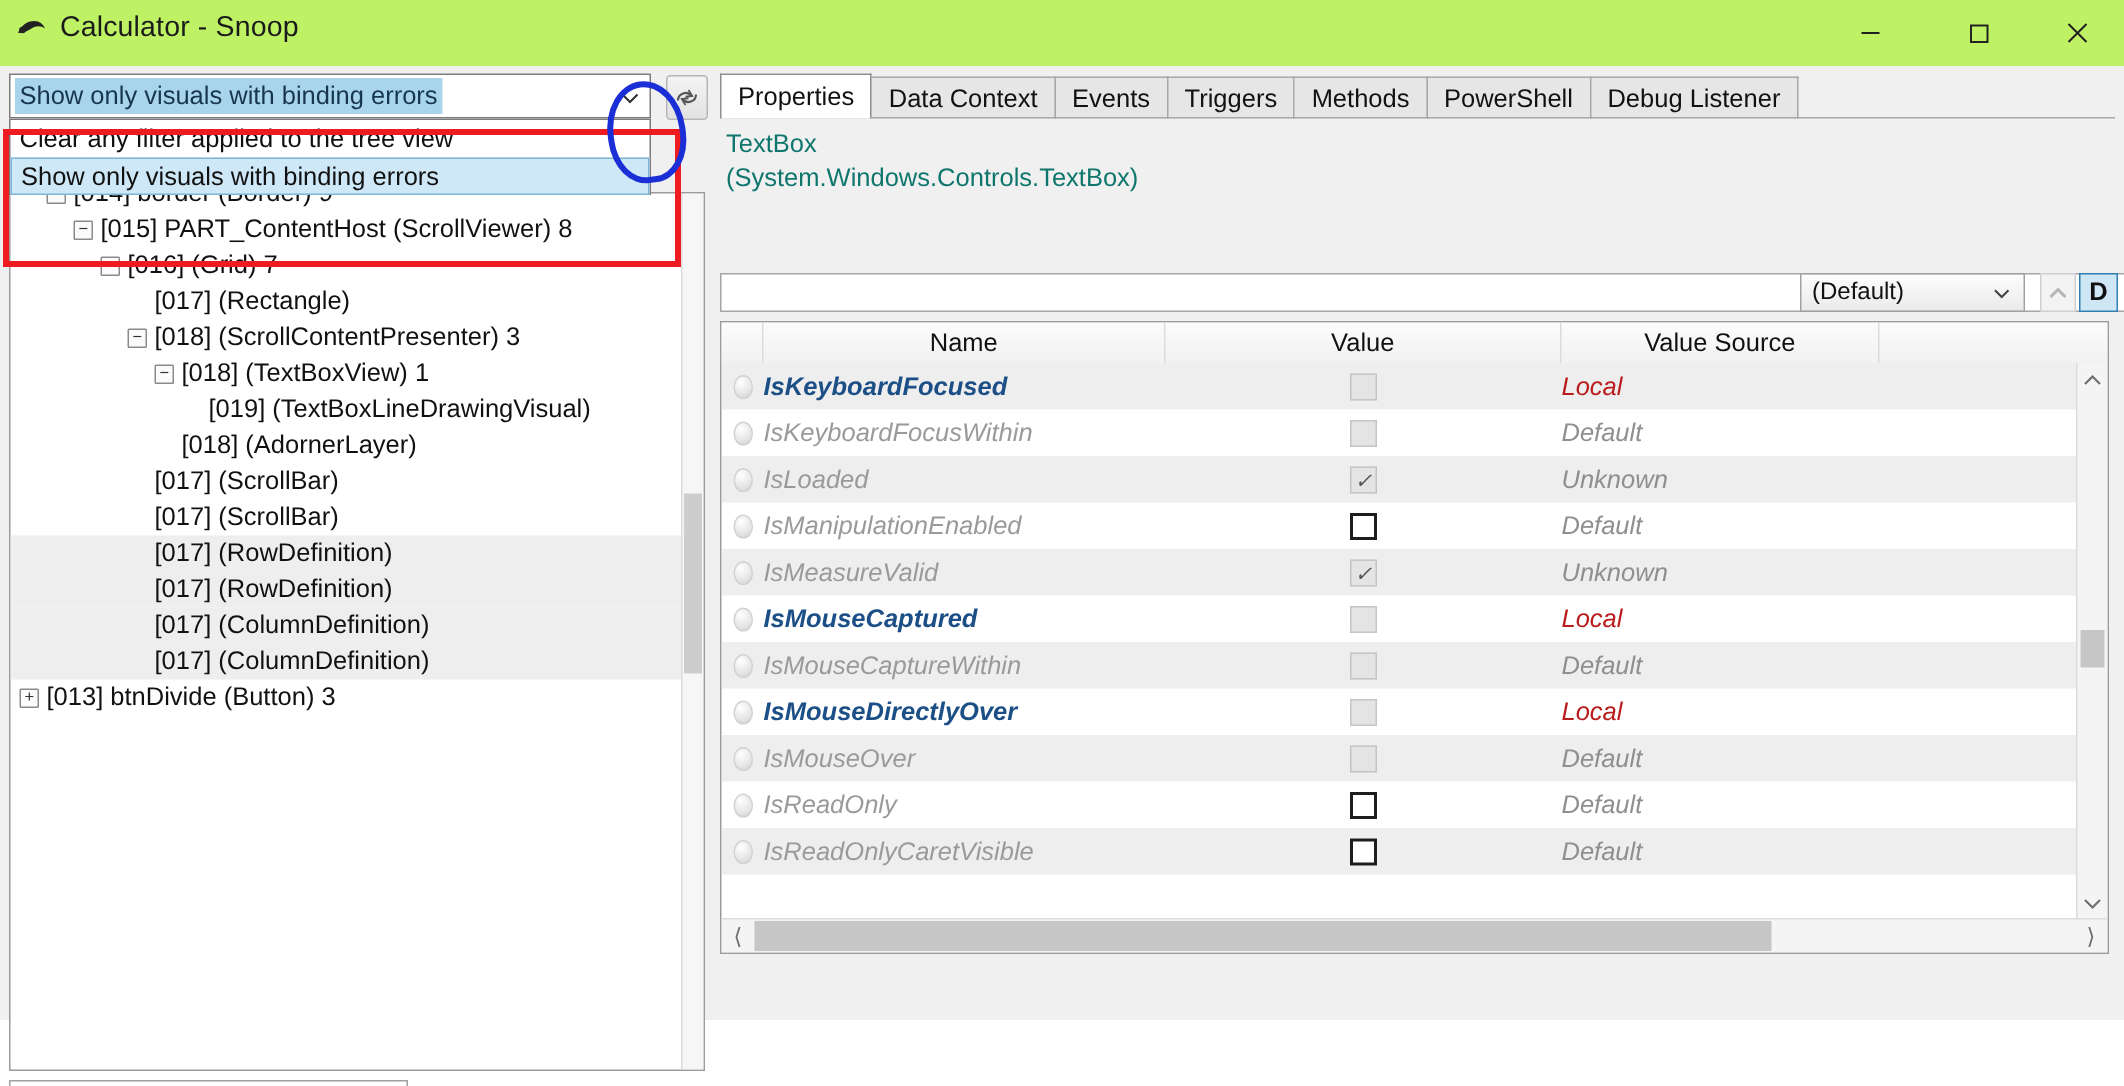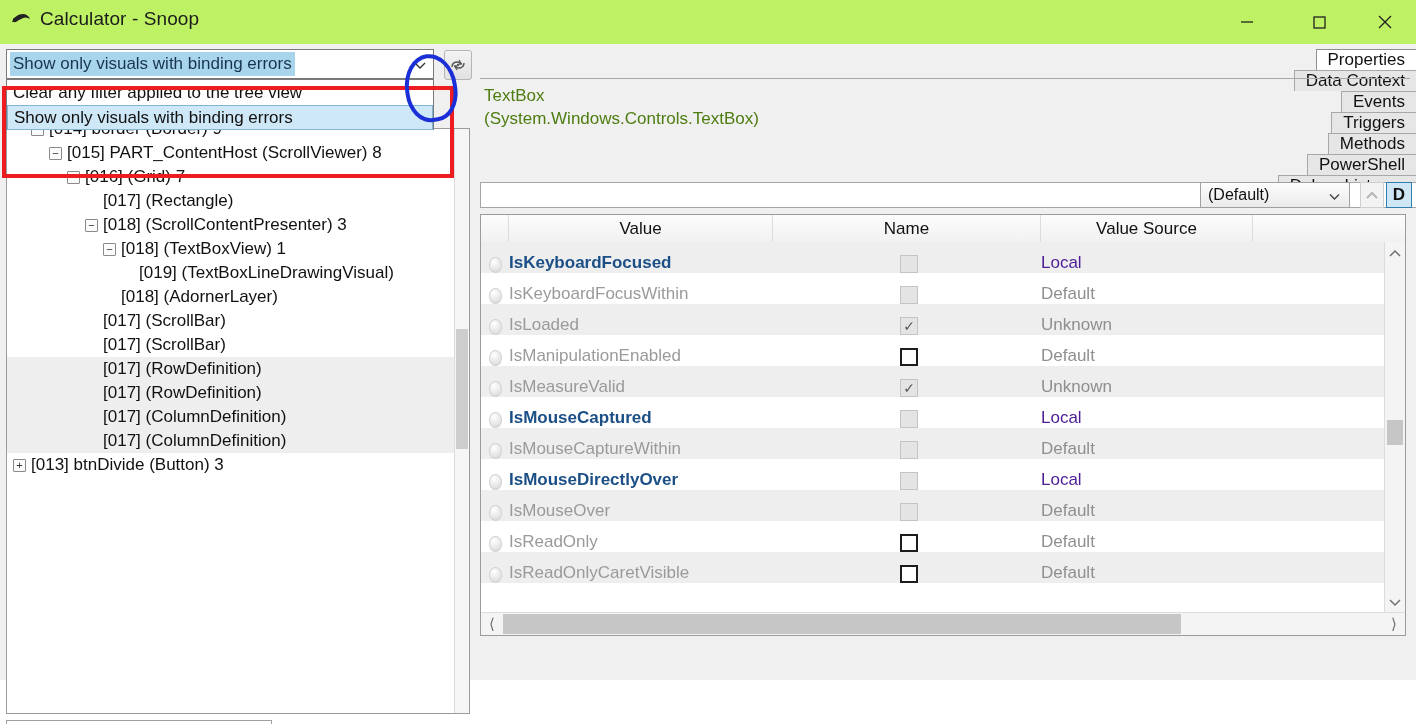--- a/index.html
+++ b/index.html
@@ -110,31 +110,31 @@
 
   
   .left-bottom-input{
     position:absolute;left:6px;top:676px;width:266px;height:22px;
     background:#ffffff;border:1px solid #a0a0a0;box-sizing:border-box;
   }
 
   
   .right-pane{position:absolute;left:476px;top:44px;width:940px;height:636px;background:#f0f0f0;}
   .tabstrip{
-    position:absolute;left:4px;top:5px;right:0;height:30px;display:flex;align-items:flex-end;flex-direction:column;
+    position:absolute;left:4px;top:5px;right:0;height:30px;display:flex;align-items:flex-end;
   }
   .tab{
     height:28px;padding:0 11px;display:flex;align-items:center;
     font-size:17px;color:#111;background:#e6e6e6;border:1px solid #a8a8a8;
     border-bottom:none;box-sizing:border-box;margin-right:-1px;white-space:nowrap;
   }
   .tab.active{background:#ffffff;height:30px;border-color:#8e8e8e;position:relative;z-index:3;}
   .tabline{position:absolute;left:4px;top:34px;right:6px;height:1px;background:#a8a8a8;}
 
-  .type-head{position:absolute;left:8px;top:40px;font-size:17px;color:#4d7c0f;line-height:23px;}
+  .type-head{position:absolute;left:8px;top:40px;font-size:17px;color:#0f766e;line-height:23px;}
 
   .delve-row{position:absolute;left:4px;top:138px;right:6px;height:27px;}
   .delve-input{
     position:absolute;left:0;top:0;width:1012px;height:26px;
     background:#ffffff;border:1px solid #a5a5a5;box-sizing:border-box;
   }
   .default-combo{
     position:absolute;left:724px;top:0;width:150px;height:26px;
     background:linear-gradient(to bottom,#fdfdfd,#eaeaea);
     border:1px solid #a0a0a0;box-sizing:border-box;display:flex;align-items:center;
@@ -166,39 +166,39 @@
     display:flex;align-items:center;justify-content:center;
     font-size:17px;color:#111;border-right:1px solid #dcdcdc;box-sizing:border-box;height:27px;
   }
   .gh.c0{width:28px;}
   .gh.c1{width:268px;}
   .gh.c2{width:264px;}
   .gh.c3{width:212px;}
   .gh.c4{flex:1;border-right:none;}
 
   .grid-rows{position:absolute;left:0;top:27px;right:20px;bottom:22px;overflow:hidden;}
-  .grow{height:31px;display:flex;align-items:flex-end;box-sizing:border-box;}
+  .grow{height:31px;display:flex;align-items:center;box-sizing:border-box;font-style:italic;}
   .grow.alt{background:#eeeeee;}
   .g0{width:28px;display:flex;align-items:center;justify-content:center;flex:none;}
   .bulb{
     width:13px;height:16px;border-radius:50% 50% 48% 48%;
     background:radial-gradient(circle at 35% 28%,#ffffff,#e2e2e2 70%,#cdcdcd 100%);
     border:1px solid #d2d2d2;box-sizing:border-box;
   }
   .g1{width:268px;flex:none;font-size:17px;color:#9a9a9a;}
   .g1.local{color:#1b4f86;font-weight:bold;}
   .g2{width:264px;flex:none;display:flex;align-items:center;justify-content:center;}
   .vchk{
     width:18px;height:18px;box-sizing:border-box;
     display:flex;align-items:center;justify-content:center;font-size:14px;line-height:14px;
   }
   .vchk.dis{background:#e4e4e4;border:1px solid #c4c4c4;color:#555;}
   .vchk.en{background:#ffffff;border:2px solid #1d1d1d;color:#111;}
   .g3{width:212px;flex:none;font-size:17px;color:#8f8f8f;}
-  .g3.local{color:#4c1d95;}
+  .g3.local{color:#b91c1c;}
 
   .grid-vscroll{
     position:absolute;right:0;top:27px;width:20px;bottom:22px;background:#f4f4f4;border-left:1px solid #dcdcdc;
   }
   .gv-btn{height:22px;display:flex;align-items:center;justify-content:center;color:#707070;}
   .gv-thumb{position:absolute;left:2px;top:178px;width:16px;height:25px;background:#c6c6c6;}
   .grid-hscroll{
     position:absolute;left:0;right:0;bottom:0;height:22px;background:#f4f4f4;border-top:1px solid #dcdcdc;
     display:flex;align-items:center;
   }
@@ -412,22 +412,22 @@
     <div class="up-btn" style="top:138px;left:884px;">
       <svg width="16" height="11" viewBox="0 0 16 11">
           <polyline points="3,8 8,3 13,8" fill="none" stroke="#b5b5b5" stroke-width="2"></polyline>
         </svg>
     </div>
     <div class="d-btn" style="top:138px;left:910px;">D</div>
 
     <div class="grid-box">
       <div class="grid-head" id="grid-head">
           <div class="gh c0"></div>
+          <div class="gh c1">Name</div>
           <div class="gh c2">Value</div>
-          <div class="gh c1">Name</div>
           <div class="gh c3">Value Source</div>
           <div class="gh c4"></div>
         </div>
       <div class="grid-rows" id="grid-rows">
           <div class="grow alt">
             <div class="g0">
               <span class="bulb"></span>
             </div>
             <div class="g1 local">IsKeyboardFocused</div>
             <div class="g2">

